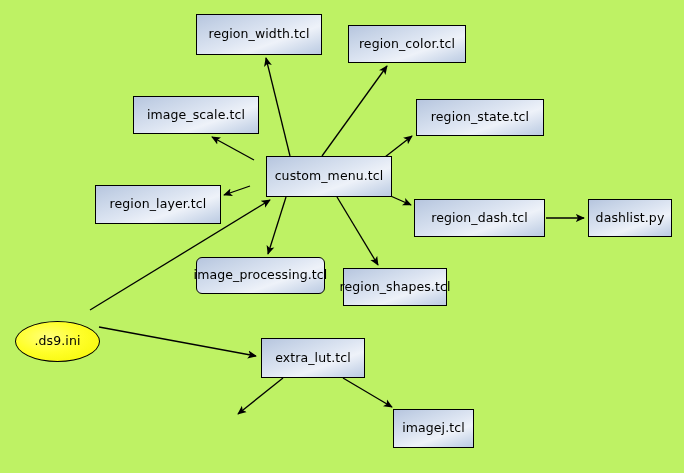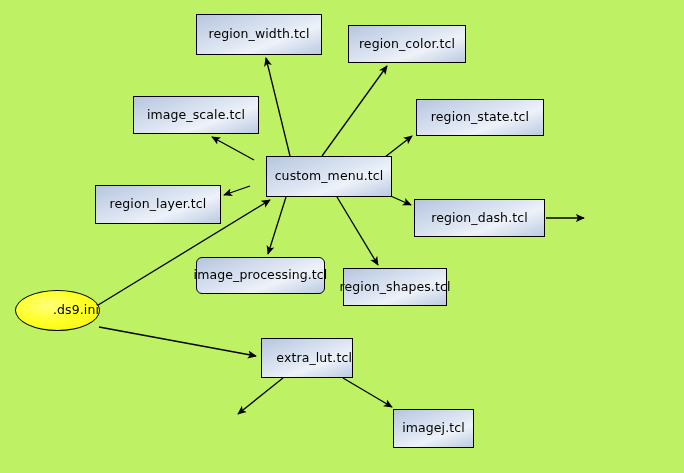--- a/index.html
+++ b/index.html
@@ -102,34 +102,37 @@
   </div>
 
   <div class="node box" style="left: 414px; top: 199px; width: 131px; height: 38px;">
     <span>region_dash.tcl</span>
   </div>
 
   <div class="node box" style="left: 95px; top: 185px; width: 126px; height: 39px;">
     <span>region_layer.tcl</span>
   </div>
 
+  <div class="node box" style="left: 588px; top: 199px; width: 84px; height: 38px;">
+    <span>dashlist.py</span>
+  </div>
 
   <div class="node box" style="left: 196px; top: 257px; width: 129px; height: 37px; border-radius: 6px;">
     <span>image_processing.tcl</span>
   </div>
 
   <div class="node box" style="left: 343px; top: 268px; width: 104px; height: 38px;">
     <span>region_shapes.tcl</span>
   </div>
 
-  <div class="node ellipse" style="left: 15px; top: 290px; width: 85px; height: 41px; justify-content: flex-end;">
+  <div class="node ellipse" style="left: 15px; top: 321px; width: 85px; height: 41px;">
     <span>.ds9.ini</span>
   </div>
 
-  <div class="node box" style="left: 261px; top: 338px; width: 92px; height: 40px; justify-content: flex-end;">
+  <div class="node box" style="left: 261px; top: 338px; width: 104px; height: 40px;">
     <span>extra_lut.tcl</span>
   </div>
 
 
   <div class="node box" style="left: 393px; top: 409px; width: 81px; height: 39px;">
     <span>imagej.tcl</span>
   </div>
 
 </div>
 

